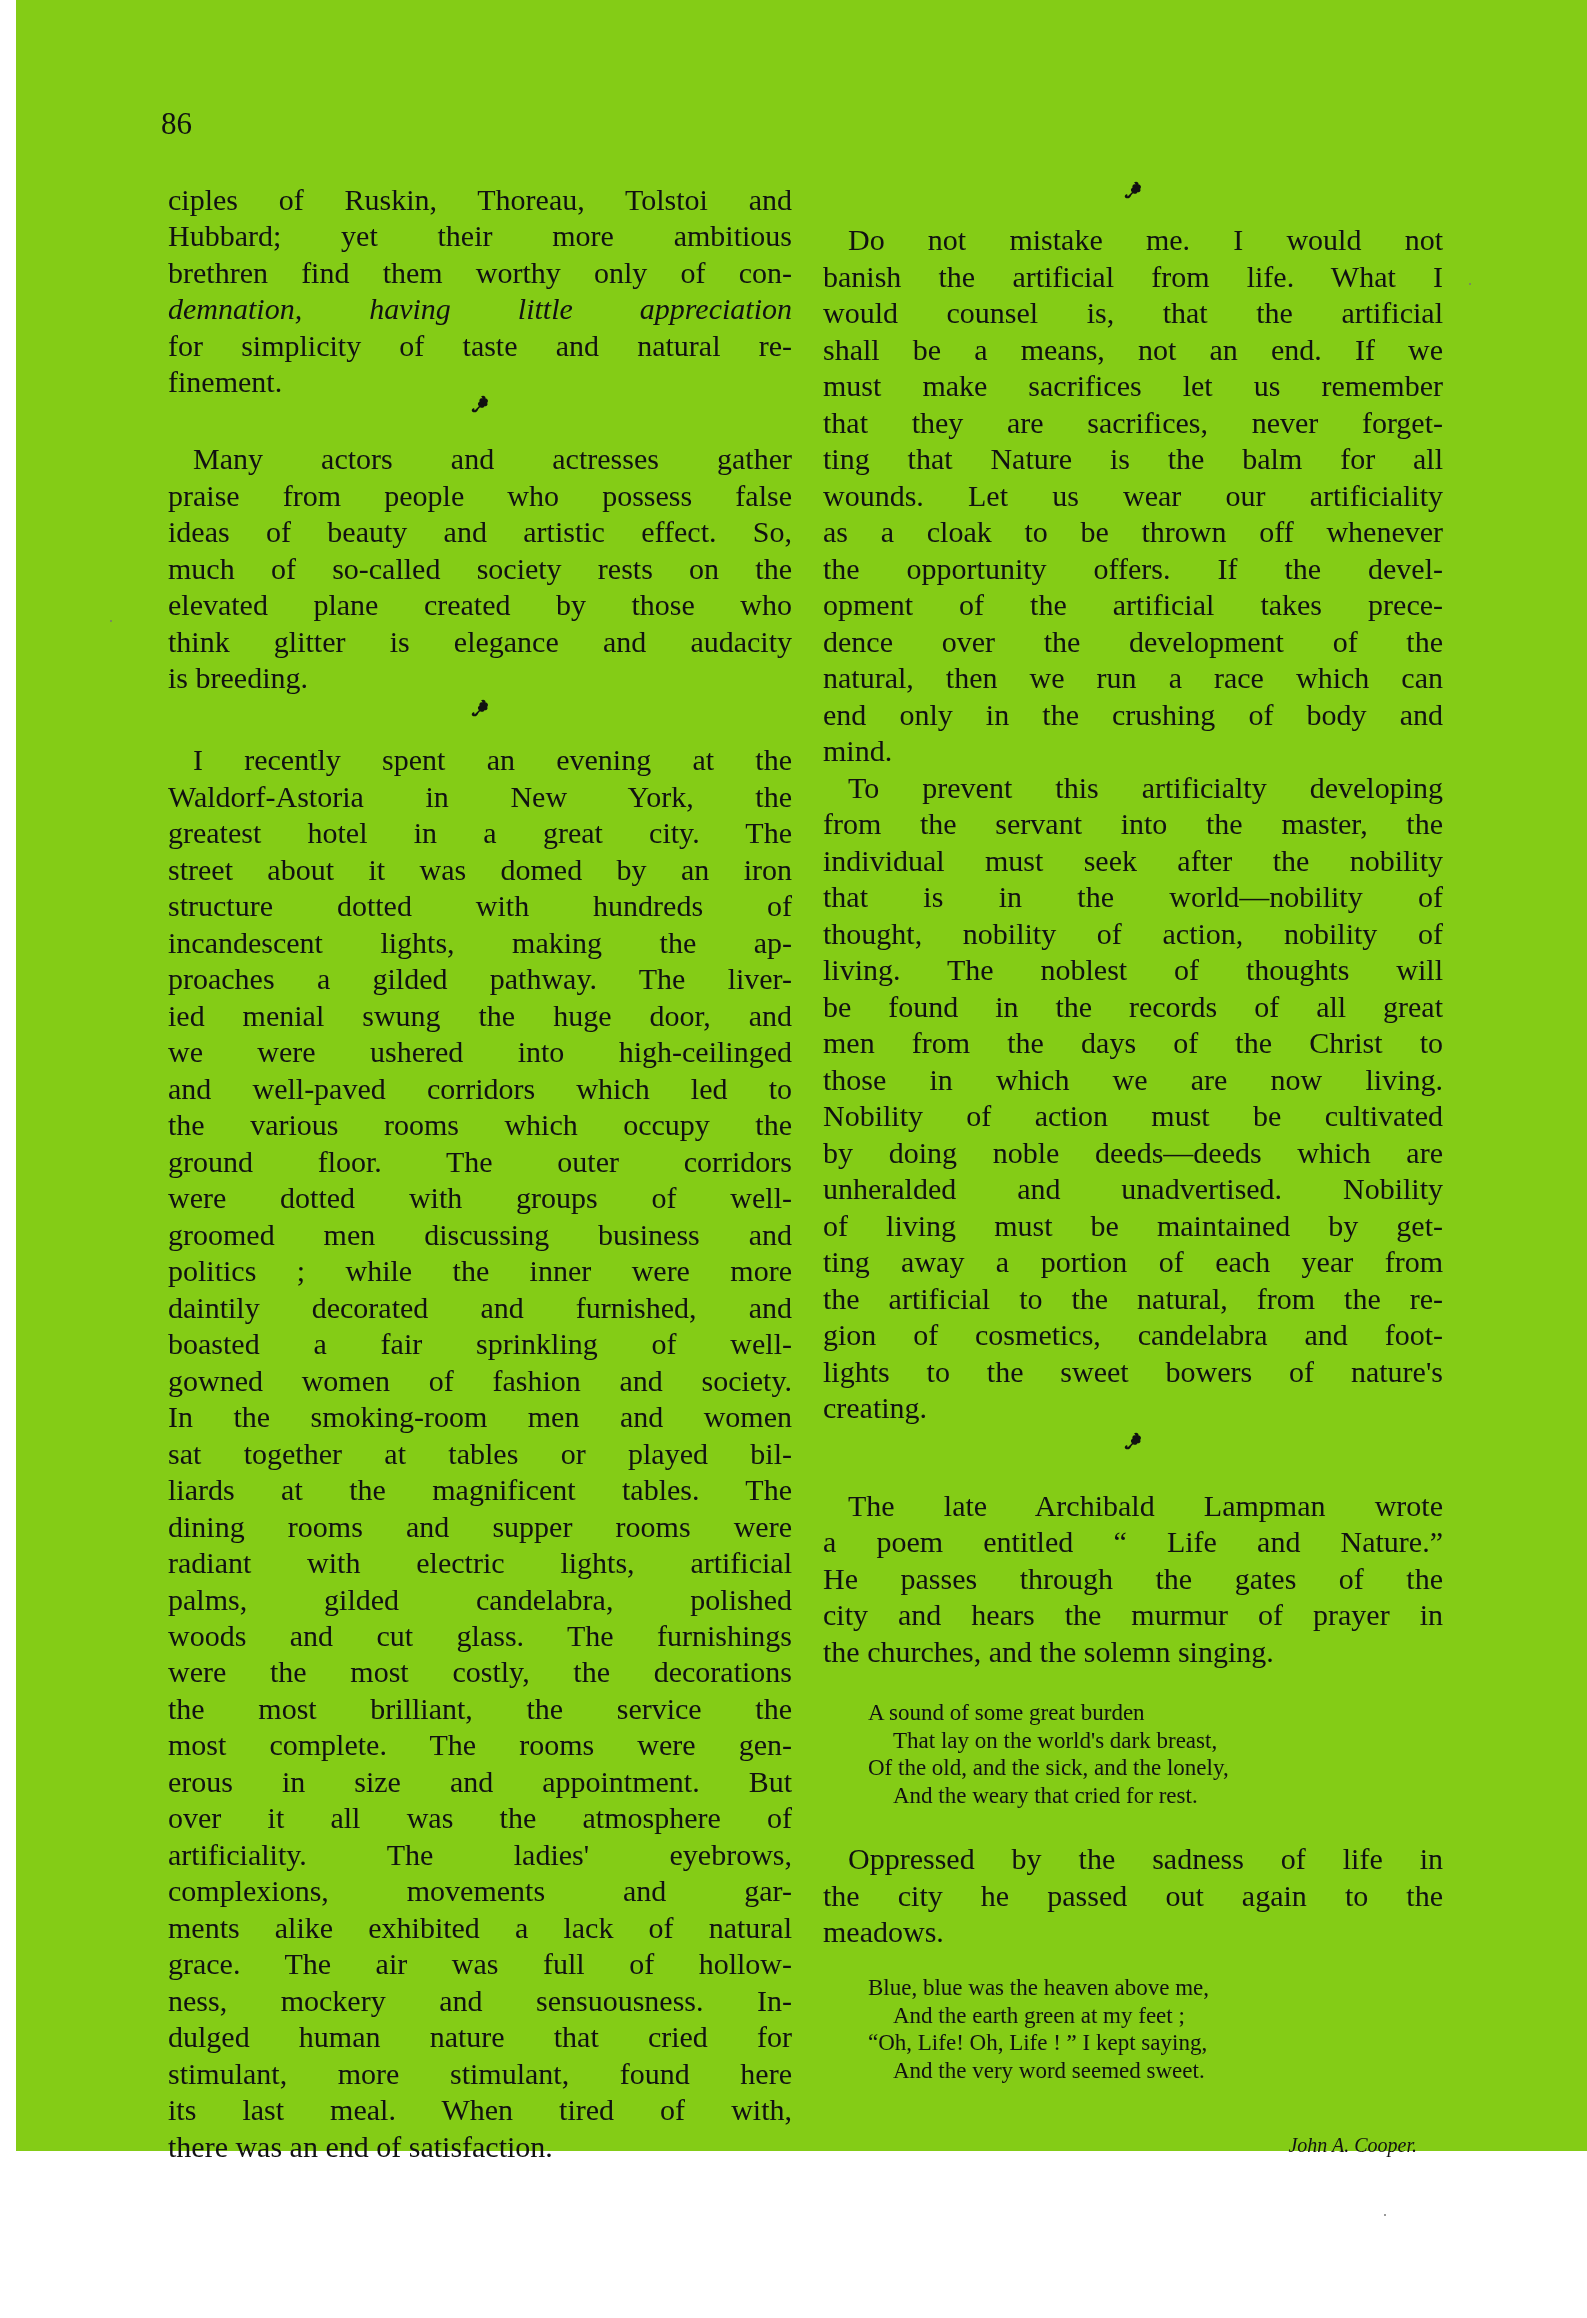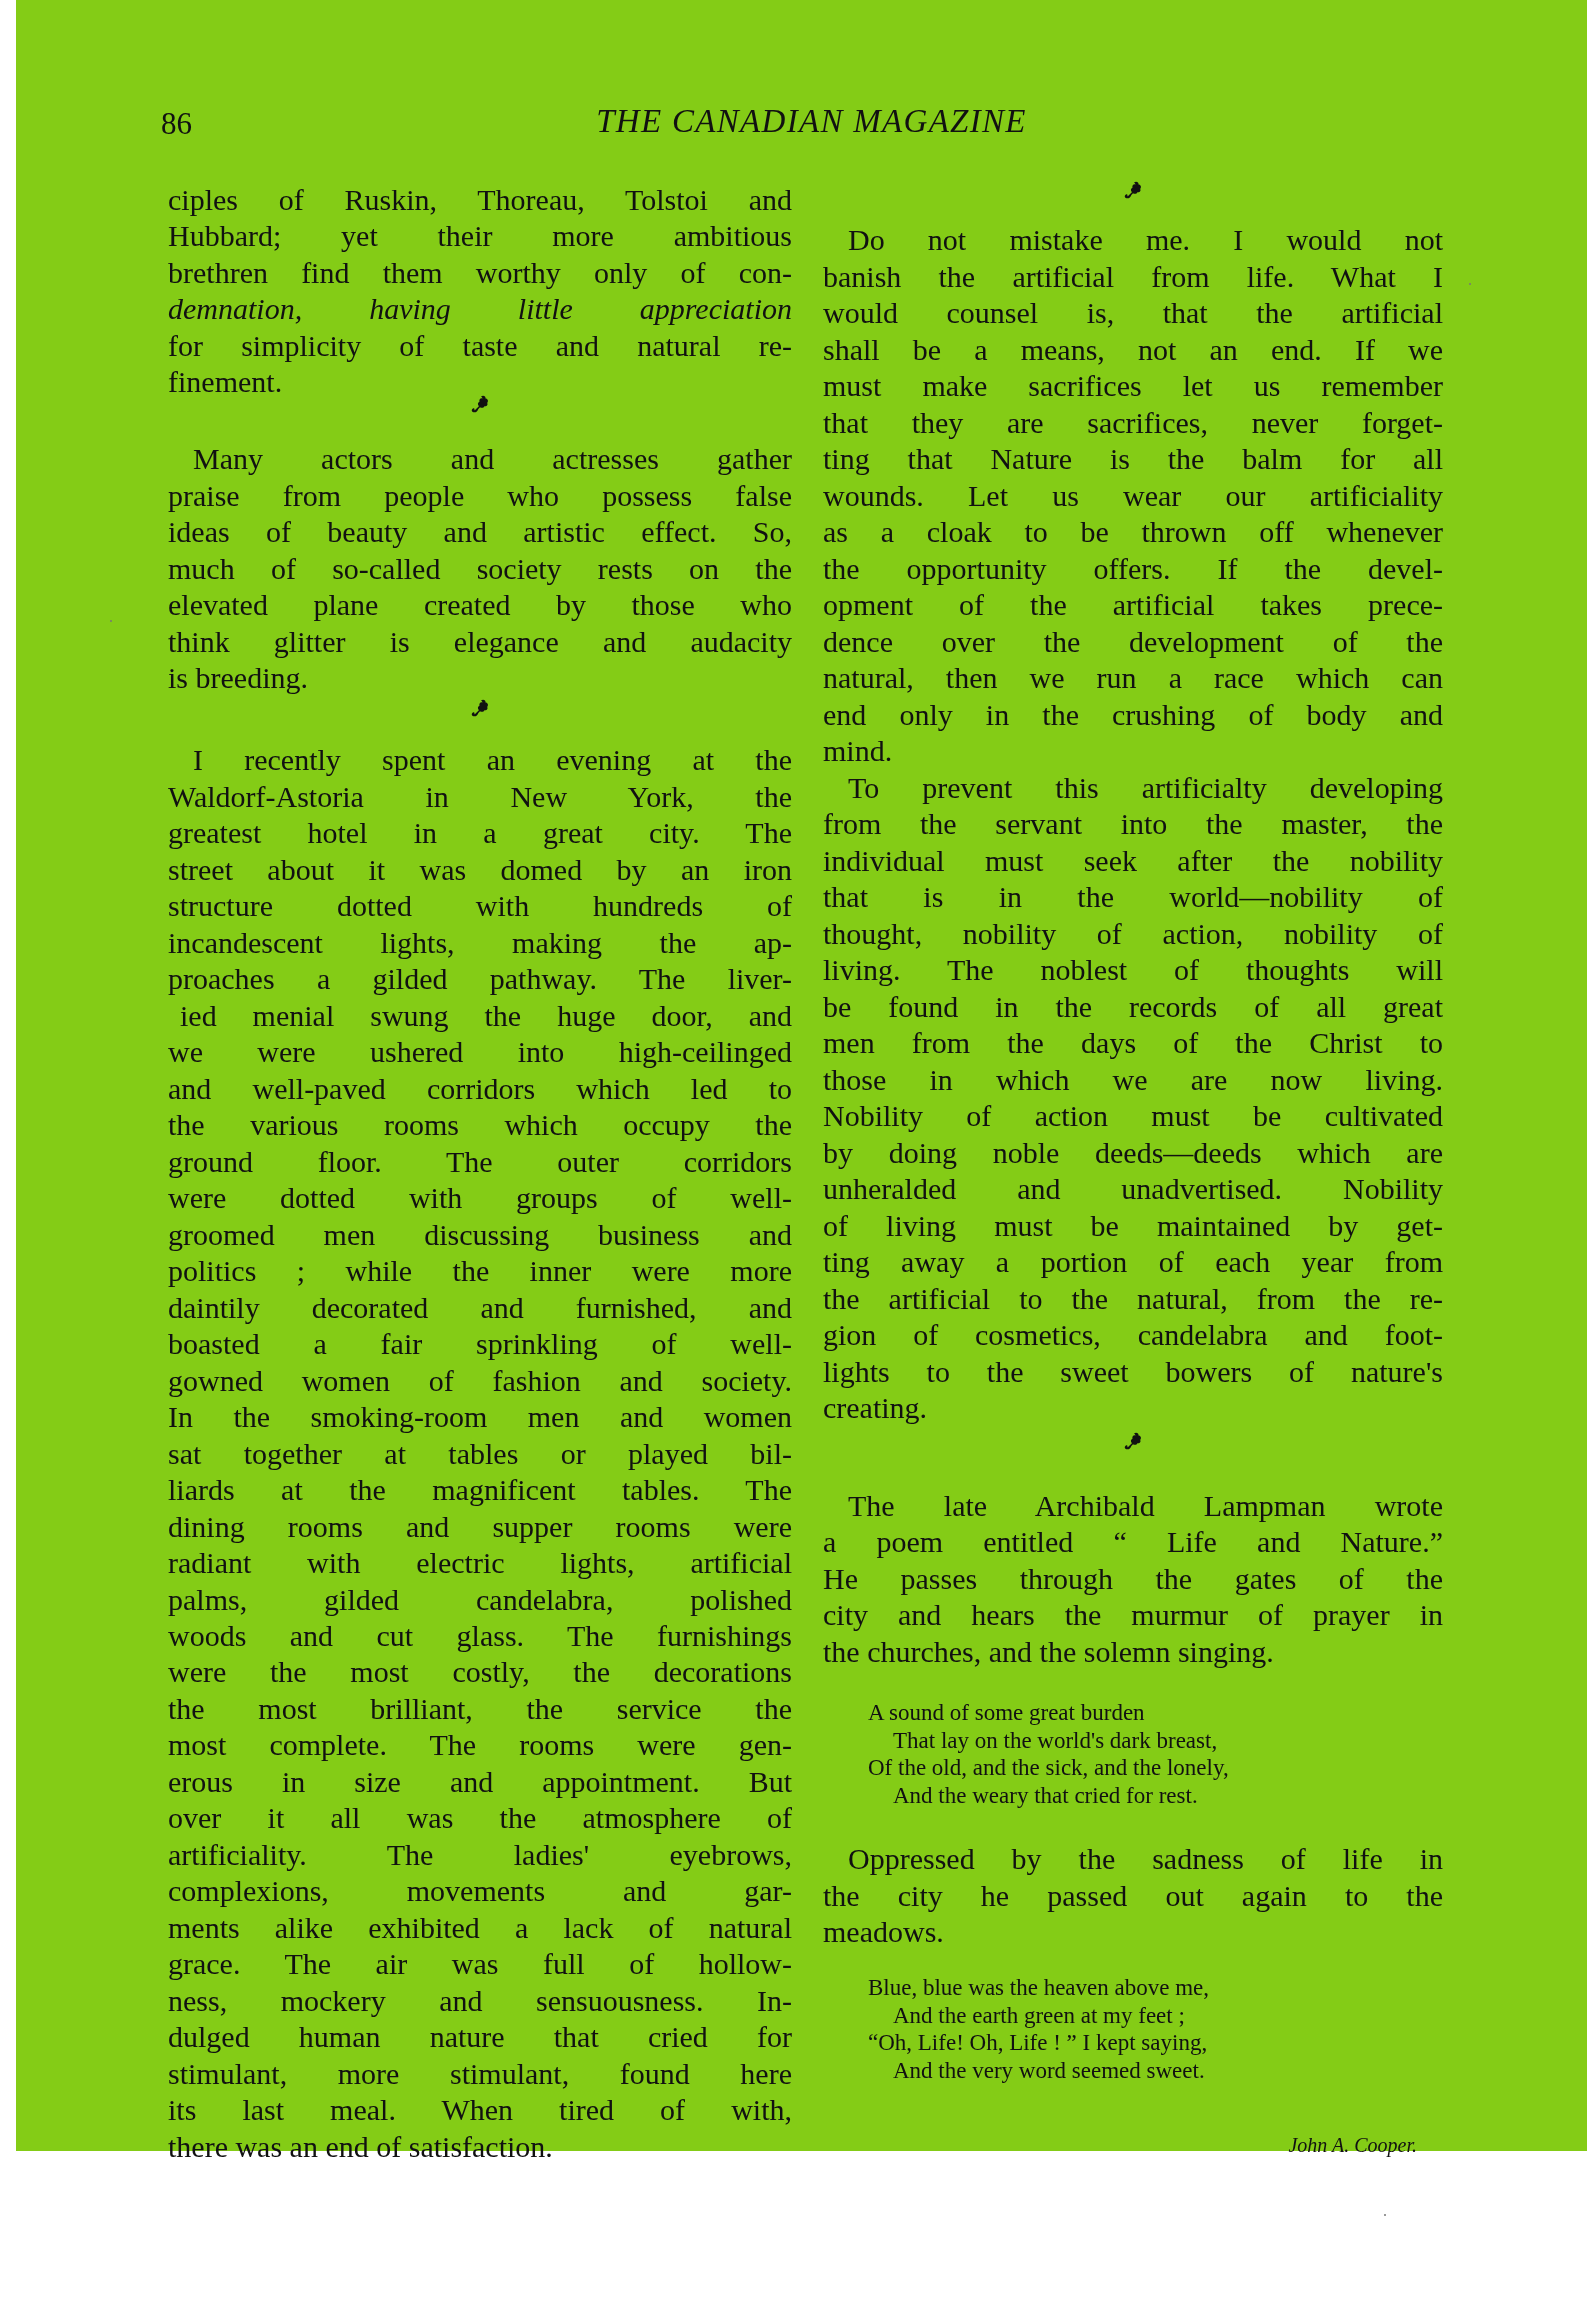--- a/index.html
+++ b/index.html
@@ -18,21 +18,20 @@
   .verse { position:absolute; left:0; right:0; font-size:23px; line-height:27.5px; white-space:nowrap; }
   .verse.v-indent { padding-left:25px; }
   .sig { position:absolute; right:26px; font-size:20px; line-height:37px; font-style:italic; }
   .margin-dot { position:absolute; width:2px; height:2px; background:#777; border-radius:50%; }
 </style>
 </head>
 <body>
 
 <div class="page">
   <div class="folio">86</div>
-  <div class="running-head">THE CANADIAN MAGAZINE</div>
 
   <div class="col col-left" id="col-left">
       <div class="line" style="top: 181px;">ciples of Ruskin, Thoreau, Tolstoi and</div>
       <div class="line" style="top: 217px;">Hubbard; yet their more ambitious</div>
       <div class="line" style="top: 254px;">brethren find them worthy only of con-</div>
       <div class="line" style="top: 290px; font-style: italic;">demnation, having little appreciation</div>
       <div class="line" style="top: 327px;">for simplicity of taste and natural re-</div>
       <div class="line last" style="top: 363px;">finement.</div>
       <div class="dinkus" style="top: 393px;"><svg viewBox="0 0 40 40">
           <path d="M22 6c4-3 9 0 8 4 4 0 6 5 3 8 2 3-1 7-5 6-1 3-5 4-8 2l-3 3c-1 4-5 7-9 6-3-1-4-4-2-6 2-2 4-1 4 1-1 2 1 2 2 0l6-6c-3-3-2-7 1-8-1-4 2-8 6-6z" fill="#111"></path>
@@ -47,21 +46,21 @@
       <div class="dinkus" style="top: 697px;"><svg viewBox="0 0 40 40">
           <path d="M22 6c4-3 9 0 8 4 4 0 6 5 3 8 2 3-1 7-5 6-1 3-5 4-8 2l-3 3c-1 4-5 7-9 6-3-1-4-4-2-6 2-2 4-1 4 1-1 2 1 2 2 0l6-6c-3-3-2-7 1-8-1-4 2-8 6-6z" fill="#111"></path>
         </svg></div>
       <div class="line indent" style="top: 741px;">I recently spent an evening at the</div>
       <div class="line" style="top: 778px;">Waldorf-Astoria in New York, the</div>
       <div class="line" style="top: 814px;">greatest hotel in a great city.  The</div>
       <div class="line" style="top: 851px;">street about it was domed by an iron</div>
       <div class="line" style="top: 887px;">structure dotted with hundreds of</div>
       <div class="line" style="top: 924px;">incandescent lights, making the ap-</div>
       <div class="line" style="top: 960px;">proaches a gilded pathway.  The liver-</div>
-      <div class="line" style="top: 997px; margin-left: 12px;">ied menial swung the huge door, and</div>
+      <div class="line" style="top: 997px;">ied menial swung the huge door, and</div>
       <div class="line" style="top: 1033px;">we were ushered into high-ceilinged</div>
       <div class="line" style="top: 1070px;">and well-paved corridors which led to</div>
       <div class="line" style="top: 1106px;">the various rooms which occupy the</div>
       <div class="line" style="top: 1143px;">ground floor.  The outer corridors</div>
       <div class="line" style="top: 1179px;">were dotted with groups of well-</div>
       <div class="line" style="top: 1216px;">groomed men discussing business and</div>
       <div class="line" style="top: 1252px;">politics ; while the inner were more</div>
       <div class="line" style="top: 1289px;">daintily decorated and furnished, and</div>
       <div class="line" style="top: 1325px;">boasted a fair sprinkling of well-</div>
       <div class="line" style="top: 1362px;">gowned women of fashion and society.</div>

